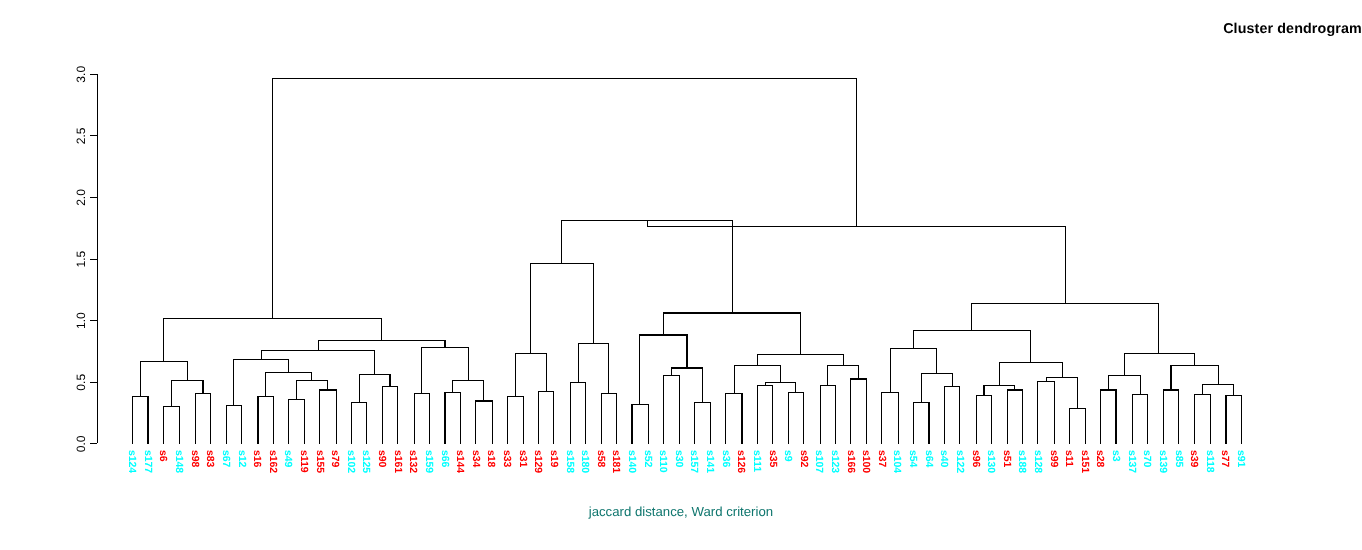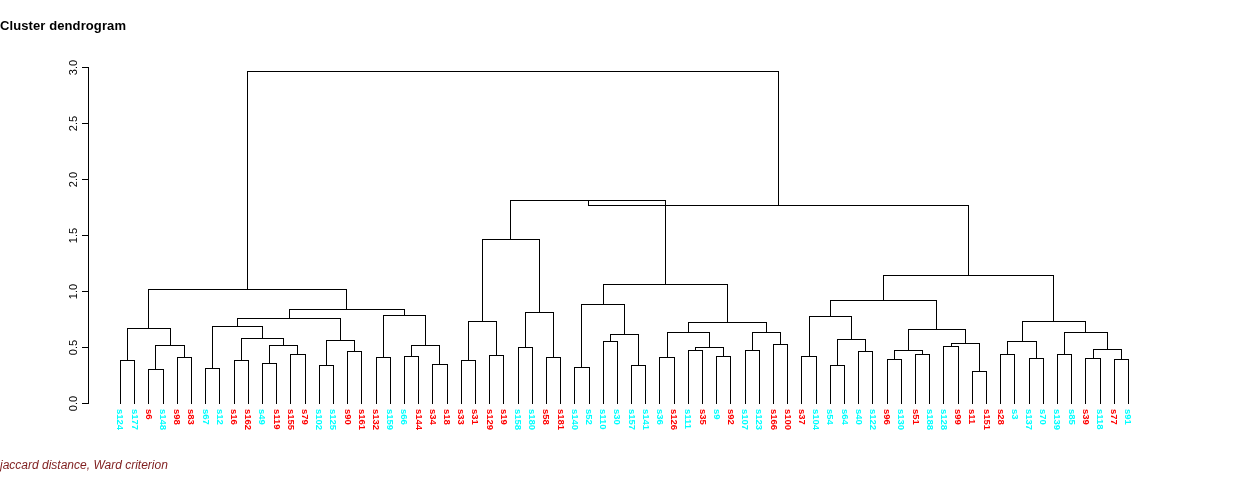--- a/index.html
+++ b/index.html
@@ -18,34 +18,34 @@
     position: absolute;
     left: 0; top: 0;
     width: 1238px;
     height: 500px;
   }
   .plot-title {
     position: absolute;
     left: 0;
     top: 18px;
     width: 1238px;
-    text-align: left;
+    text-align: right;
     font-size: 13px;
     font-weight: bold;
     color: #000000;
     letter-spacing: 0.1px;
   }
   .x-label {
     position: absolute;
     left: 0;
     top: 458px;
     width: 1238px;
+    text-align: center;
     font-size: 12px;
-    color: #7f1d1d;
-    font-style: italic;
+    color: #0f766e;
   }
   svg { display: block; }
   .axis-line { stroke: #000000; stroke-width: 1; shape-rendering: crispEdges; }
   .tick-line { stroke: #000000; stroke-width: 1; shape-rendering: crispEdges; }
   .tick-text {
     font-family: "Liberation Sans", sans-serif;
     font-size: 11px;
     fill: #000000;
   }
   .dendro-link {

